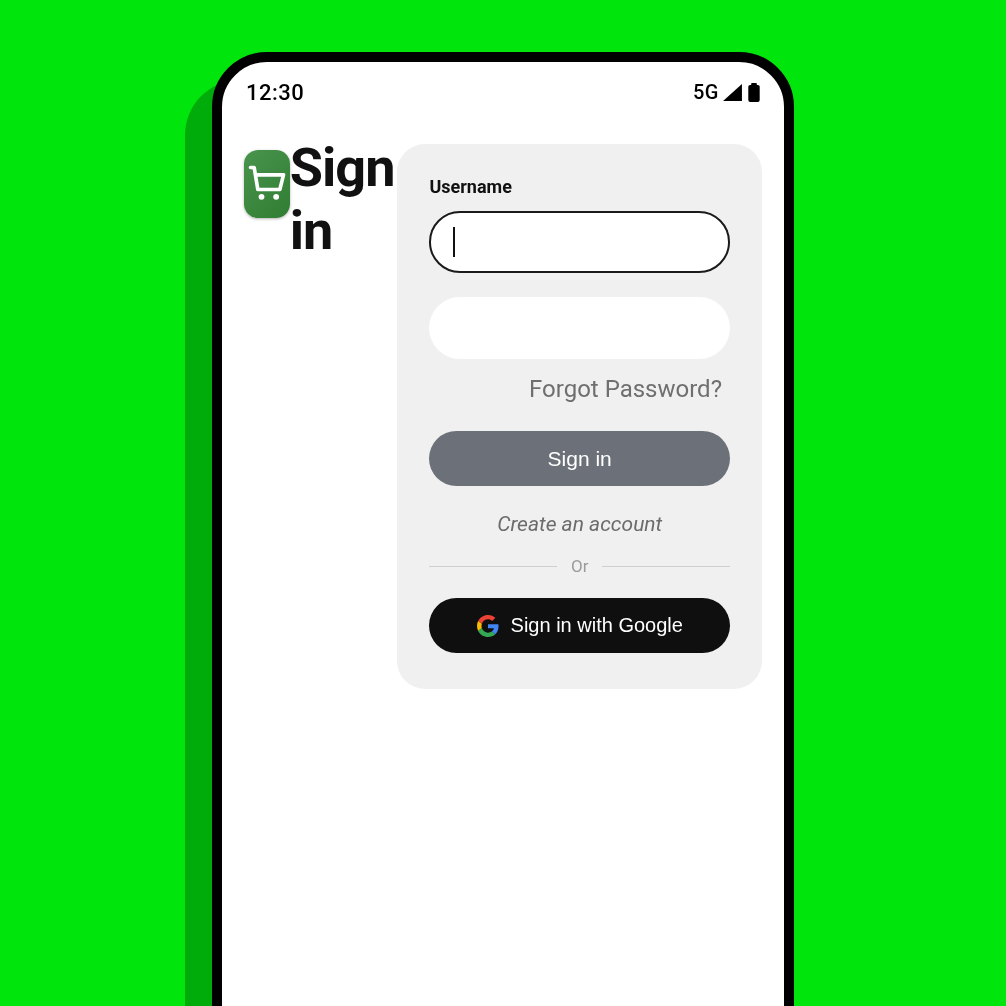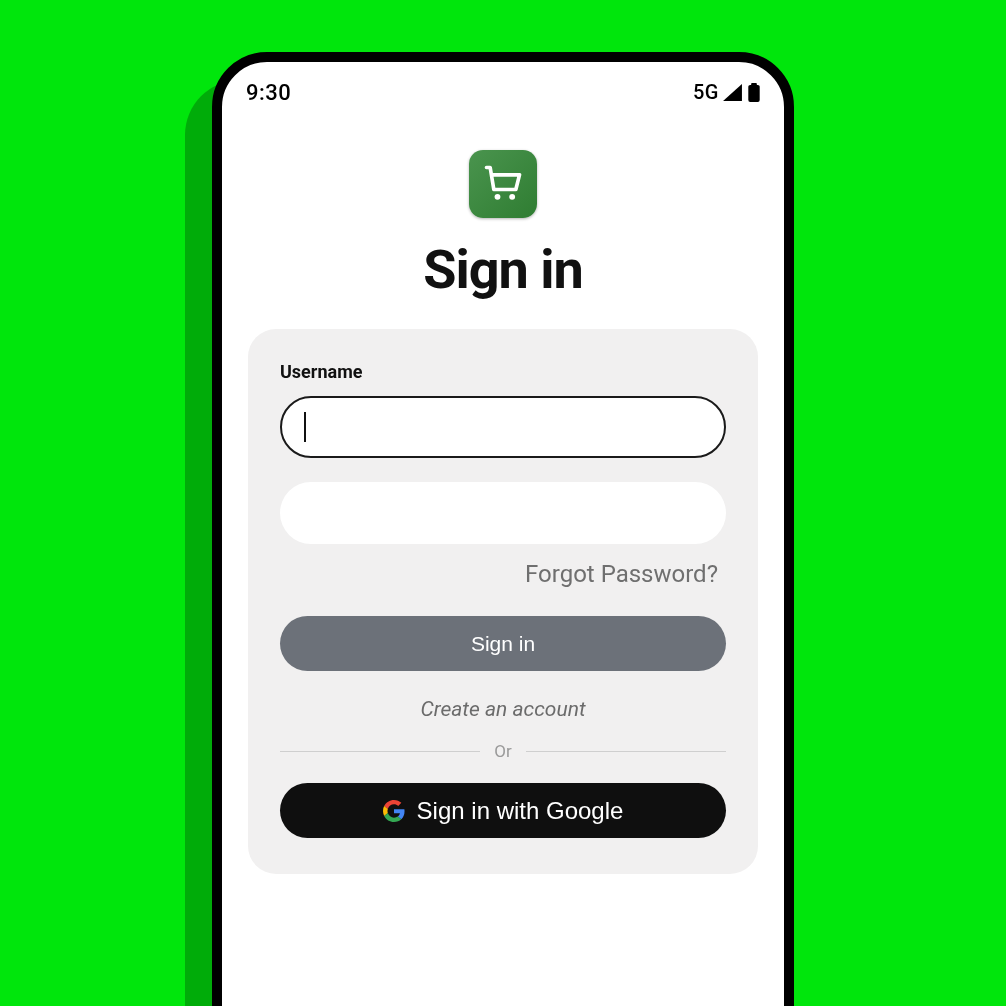--- a/index.html
+++ b/index.html
@@ -68,22 +68,21 @@
       width: 19px;
       height: 17px;
     }
     .battery-icon {
       width: 12px;
       height: 19px;
       margin-left: 2px;
     }
     .app-content {
       display: flex;
-      flex-direction: column;
-      align-items: center;
+      align-items: flex-start;
       padding: 0 22px;
     }
     .logo-box {
       width: 68px;
       height: 68px;
       background: linear-gradient(135deg, #4a944e, #2f7d32);
       border-radius: 14px;
       margin-top: 34px;
       display: flex;
       align-items: center;
@@ -197,21 +196,21 @@
       color: #9a9a9a;
       font-size: 17px;
     }
     .google-btn {
       width: 100%;
       height: 55px;
       background: #0f0f0f;
       color: #fff;
       border: none;
       border-radius: 30px;
-      font-size: 24px;
+      font-size: 20px;
       font-weight: 500;
       margin-top: 22px;
       cursor: pointer;
       display: flex;
       align-items: center;
       justify-content: center;
       gap: 12px;
     }
     .google-icon {
       width: 22px;
@@ -219,21 +218,21 @@
     }
   </style>
 </head>
 <body>
 
 <div class="phone-shadow"></div>
 
 <div class="phone">
 
   <div class="status-bar">
-    <div class="status-time">9:30</div>
+    <div class="status-time">12:30</div>
     <div class="status-right">
       <span class="status-net">5G</span>
       <svg class="signal-icon" viewBox="0 0 20 18">
         <path d="M0 18 L20 18 L20 0 Z" fill="#000"></path>
       </svg>
       <svg class="battery-icon" viewBox="0 0 12 20">
         <rect x="3" y="0" width="6" height="3" rx="1" fill="#000"></rect>
         <rect x="0" y="2" width="12" height="18" rx="2" fill="#000"></rect>
       </svg>
     </div>

